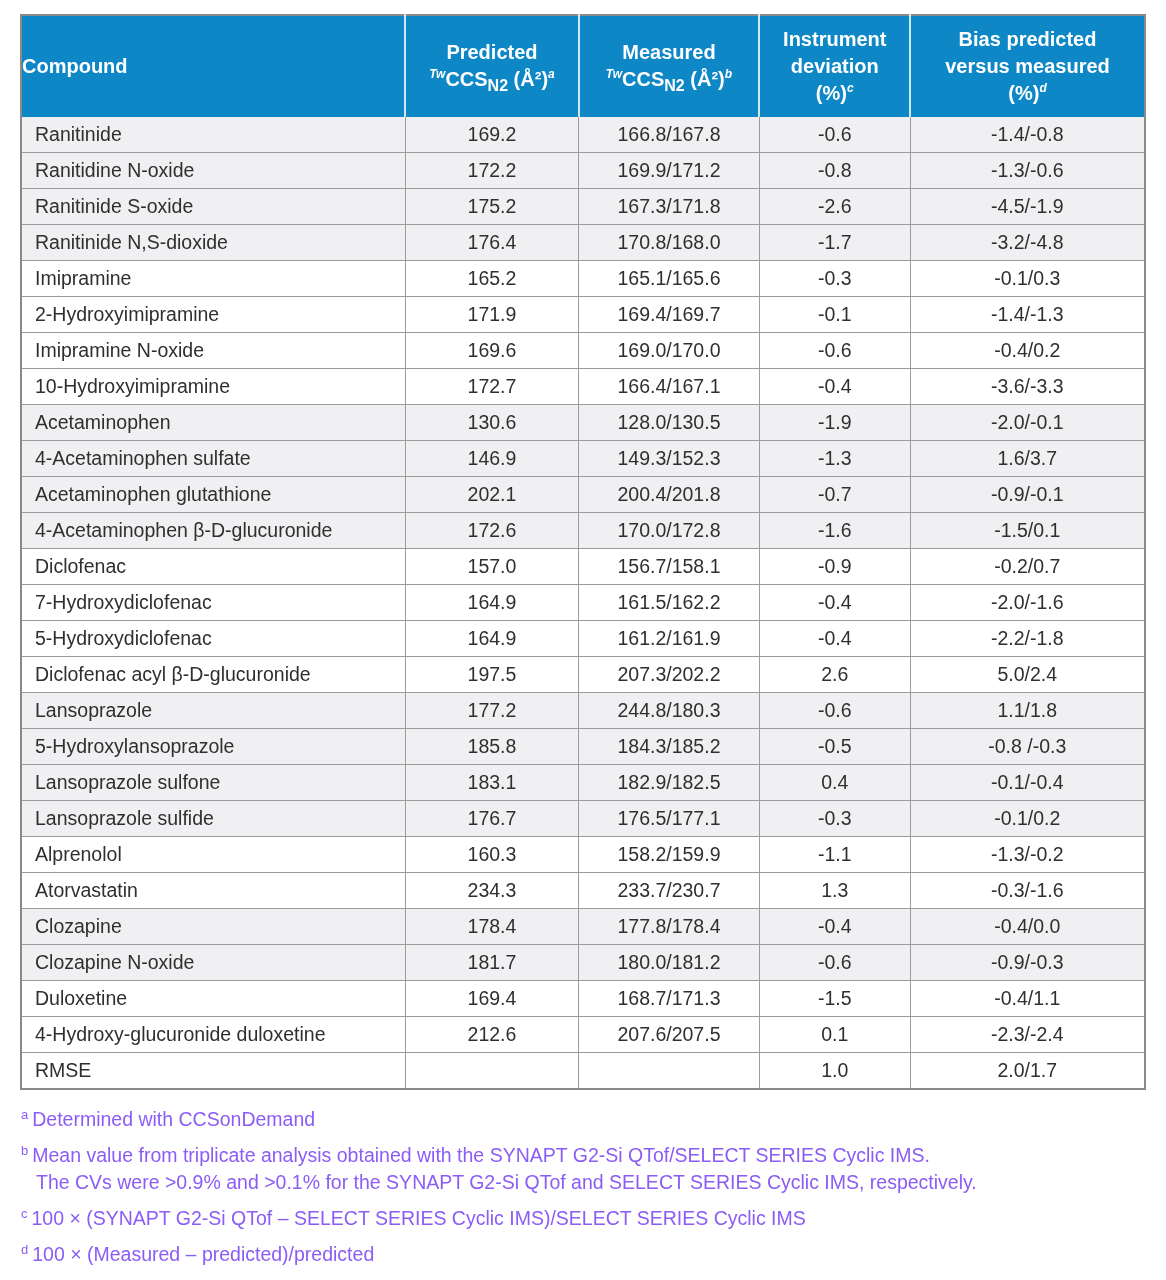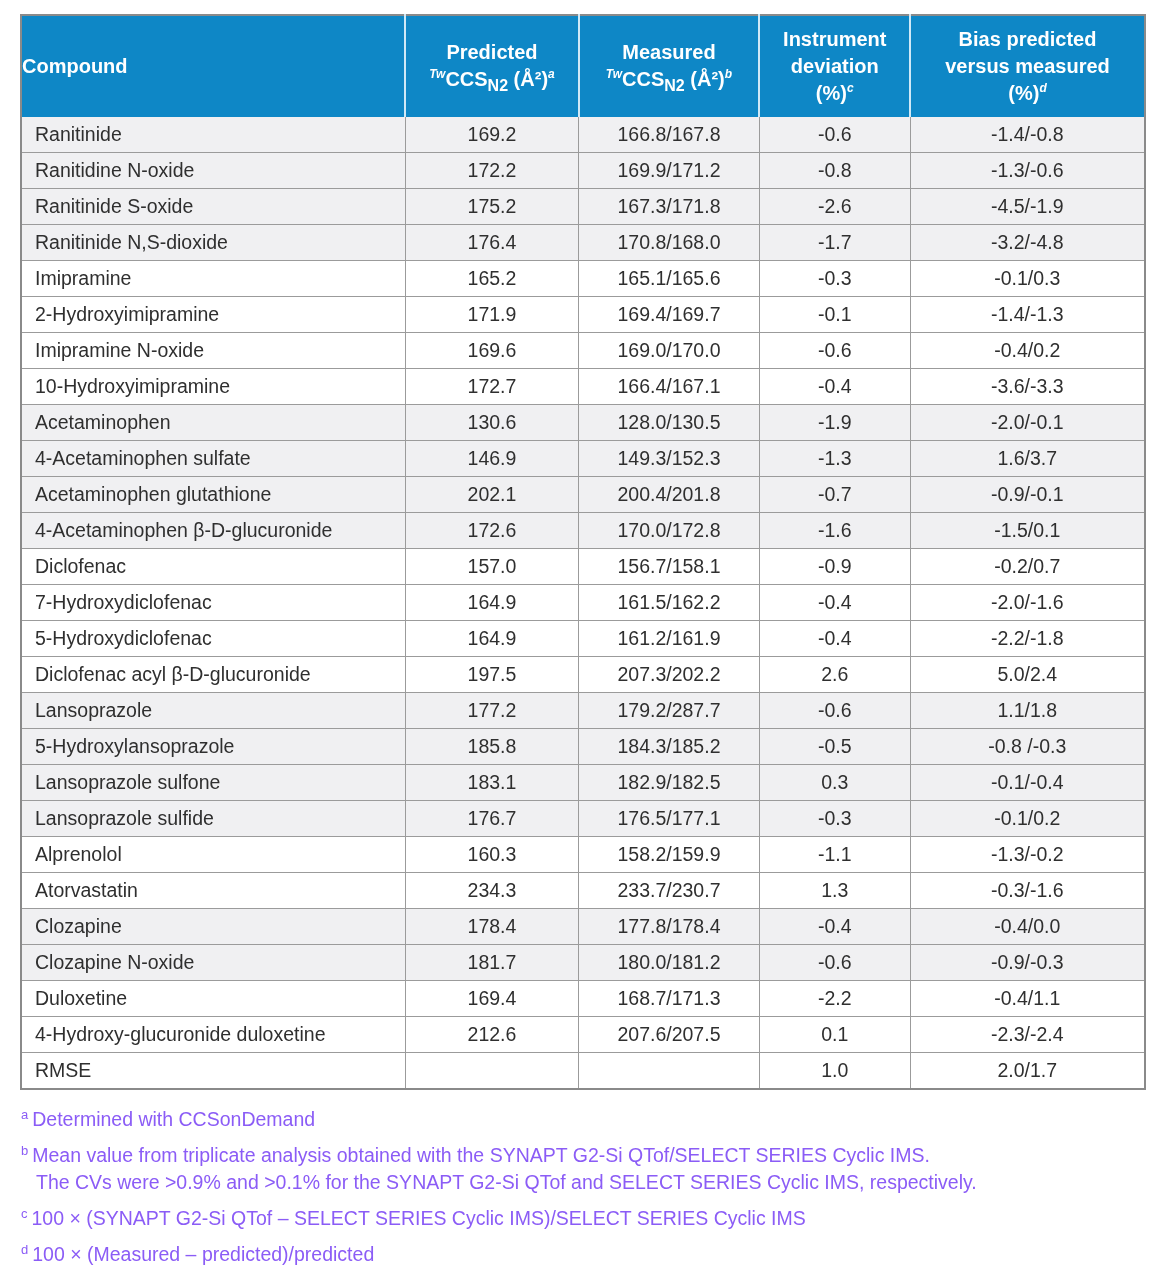--- a/index.html
+++ b/index.html
@@ -233,36 +233,36 @@
         <tr>
           <td class="col-compound">Diclofenac acyl β-D-glucuronide</td>
           <td>197.5</td>
           <td>207.3/202.2</td>
           <td>2.6</td>
           <td>5.0/2.4</td>
         </tr>
         <tr class="shaded">
           <td class="col-compound">Lansoprazole</td>
           <td>177.2</td>
-          <td>179.2/287.7</td>
+          <td>244.8/180.3</td>
           <td>-0.6</td>
           <td>1.1/1.8</td>
         </tr>
         <tr class="shaded">
           <td class="col-compound">5-Hydroxylansoprazole</td>
           <td>185.8</td>
           <td>184.3/185.2</td>
           <td>-0.5</td>
           <td>-0.8 /-0.3</td>
         </tr>
         <tr class="shaded">
           <td class="col-compound">Lansoprazole sulfone</td>
           <td>183.1</td>
           <td>182.9/182.5</td>
-          <td>0.3</td>
+          <td>0.4</td>
           <td>-0.1/-0.4</td>
         </tr>
         <tr class="shaded">
           <td class="col-compound">Lansoprazole sulfide</td>
           <td>176.7</td>
           <td>176.5/177.1</td>
           <td>-0.3</td>
           <td>-0.1/0.2</td>
         </tr>
         <tr>
@@ -290,21 +290,21 @@
           <td class="col-compound">Clozapine N-oxide</td>
           <td>181.7</td>
           <td>180.0/181.2</td>
           <td>-0.6</td>
           <td>-0.9/-0.3</td>
         </tr>
         <tr>
           <td class="col-compound">Duloxetine</td>
           <td>169.4</td>
           <td>168.7/171.3</td>
-          <td>-2.2</td>
+          <td>-1.5</td>
           <td>-0.4/1.1</td>
         </tr>
         <tr>
           <td class="col-compound">4-Hydroxy-glucuronide duloxetine</td>
           <td>212.6</td>
           <td>207.6/207.5</td>
           <td>0.1</td>
           <td>-2.3/-2.4</td>
         </tr>
         <tr>

